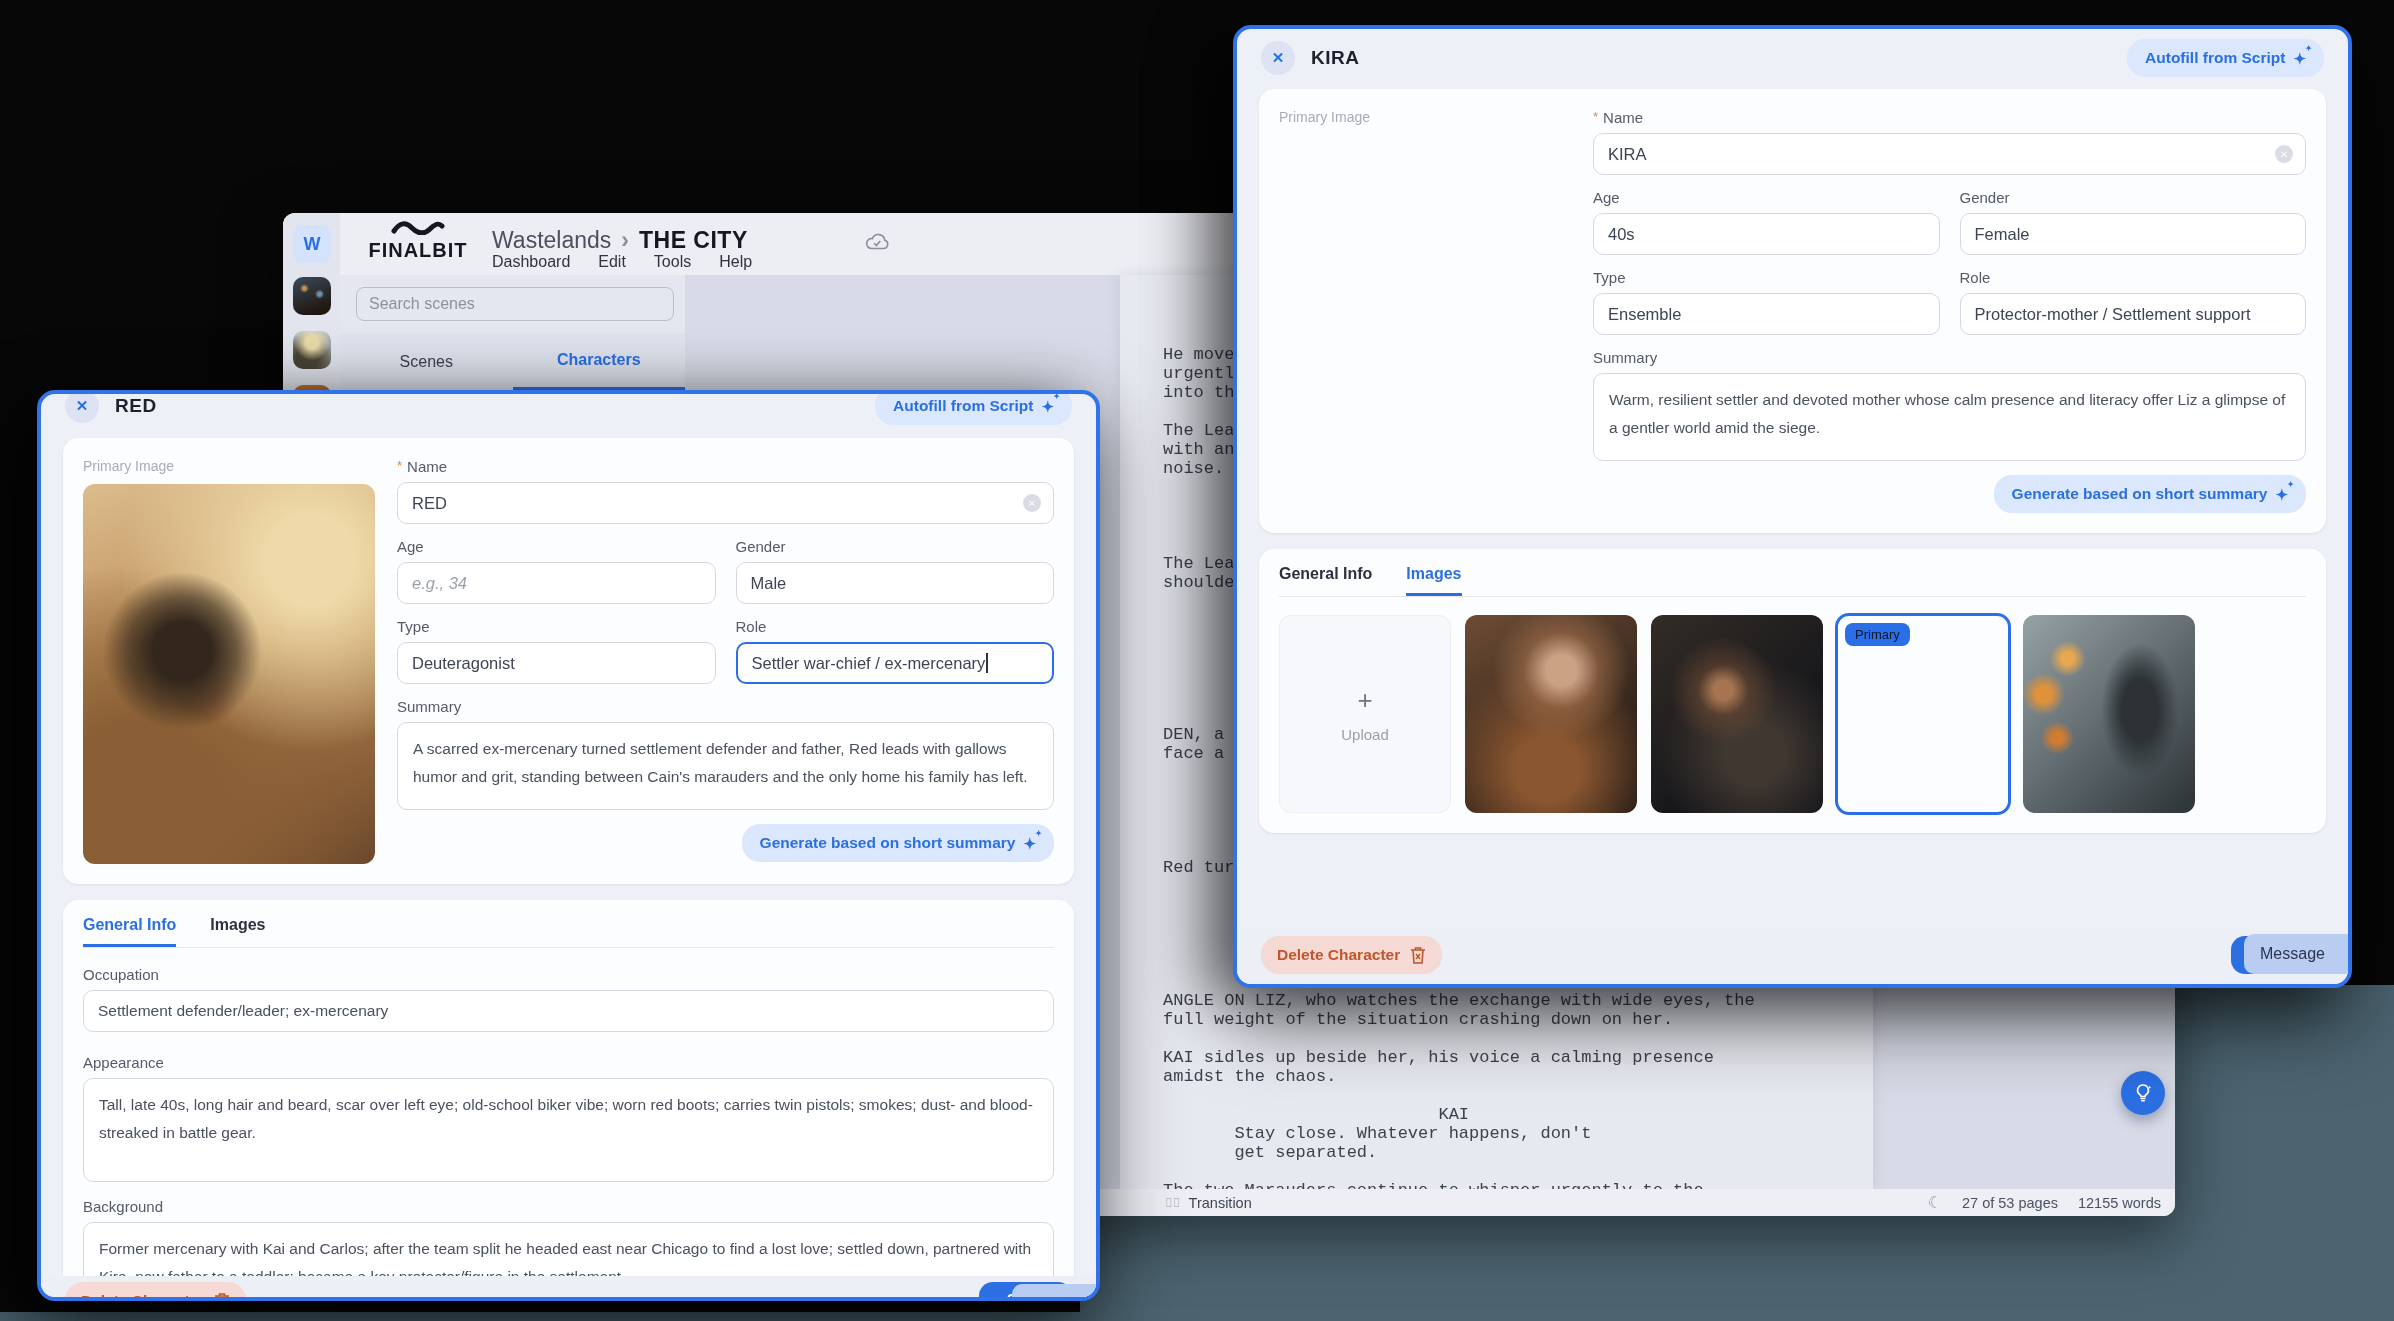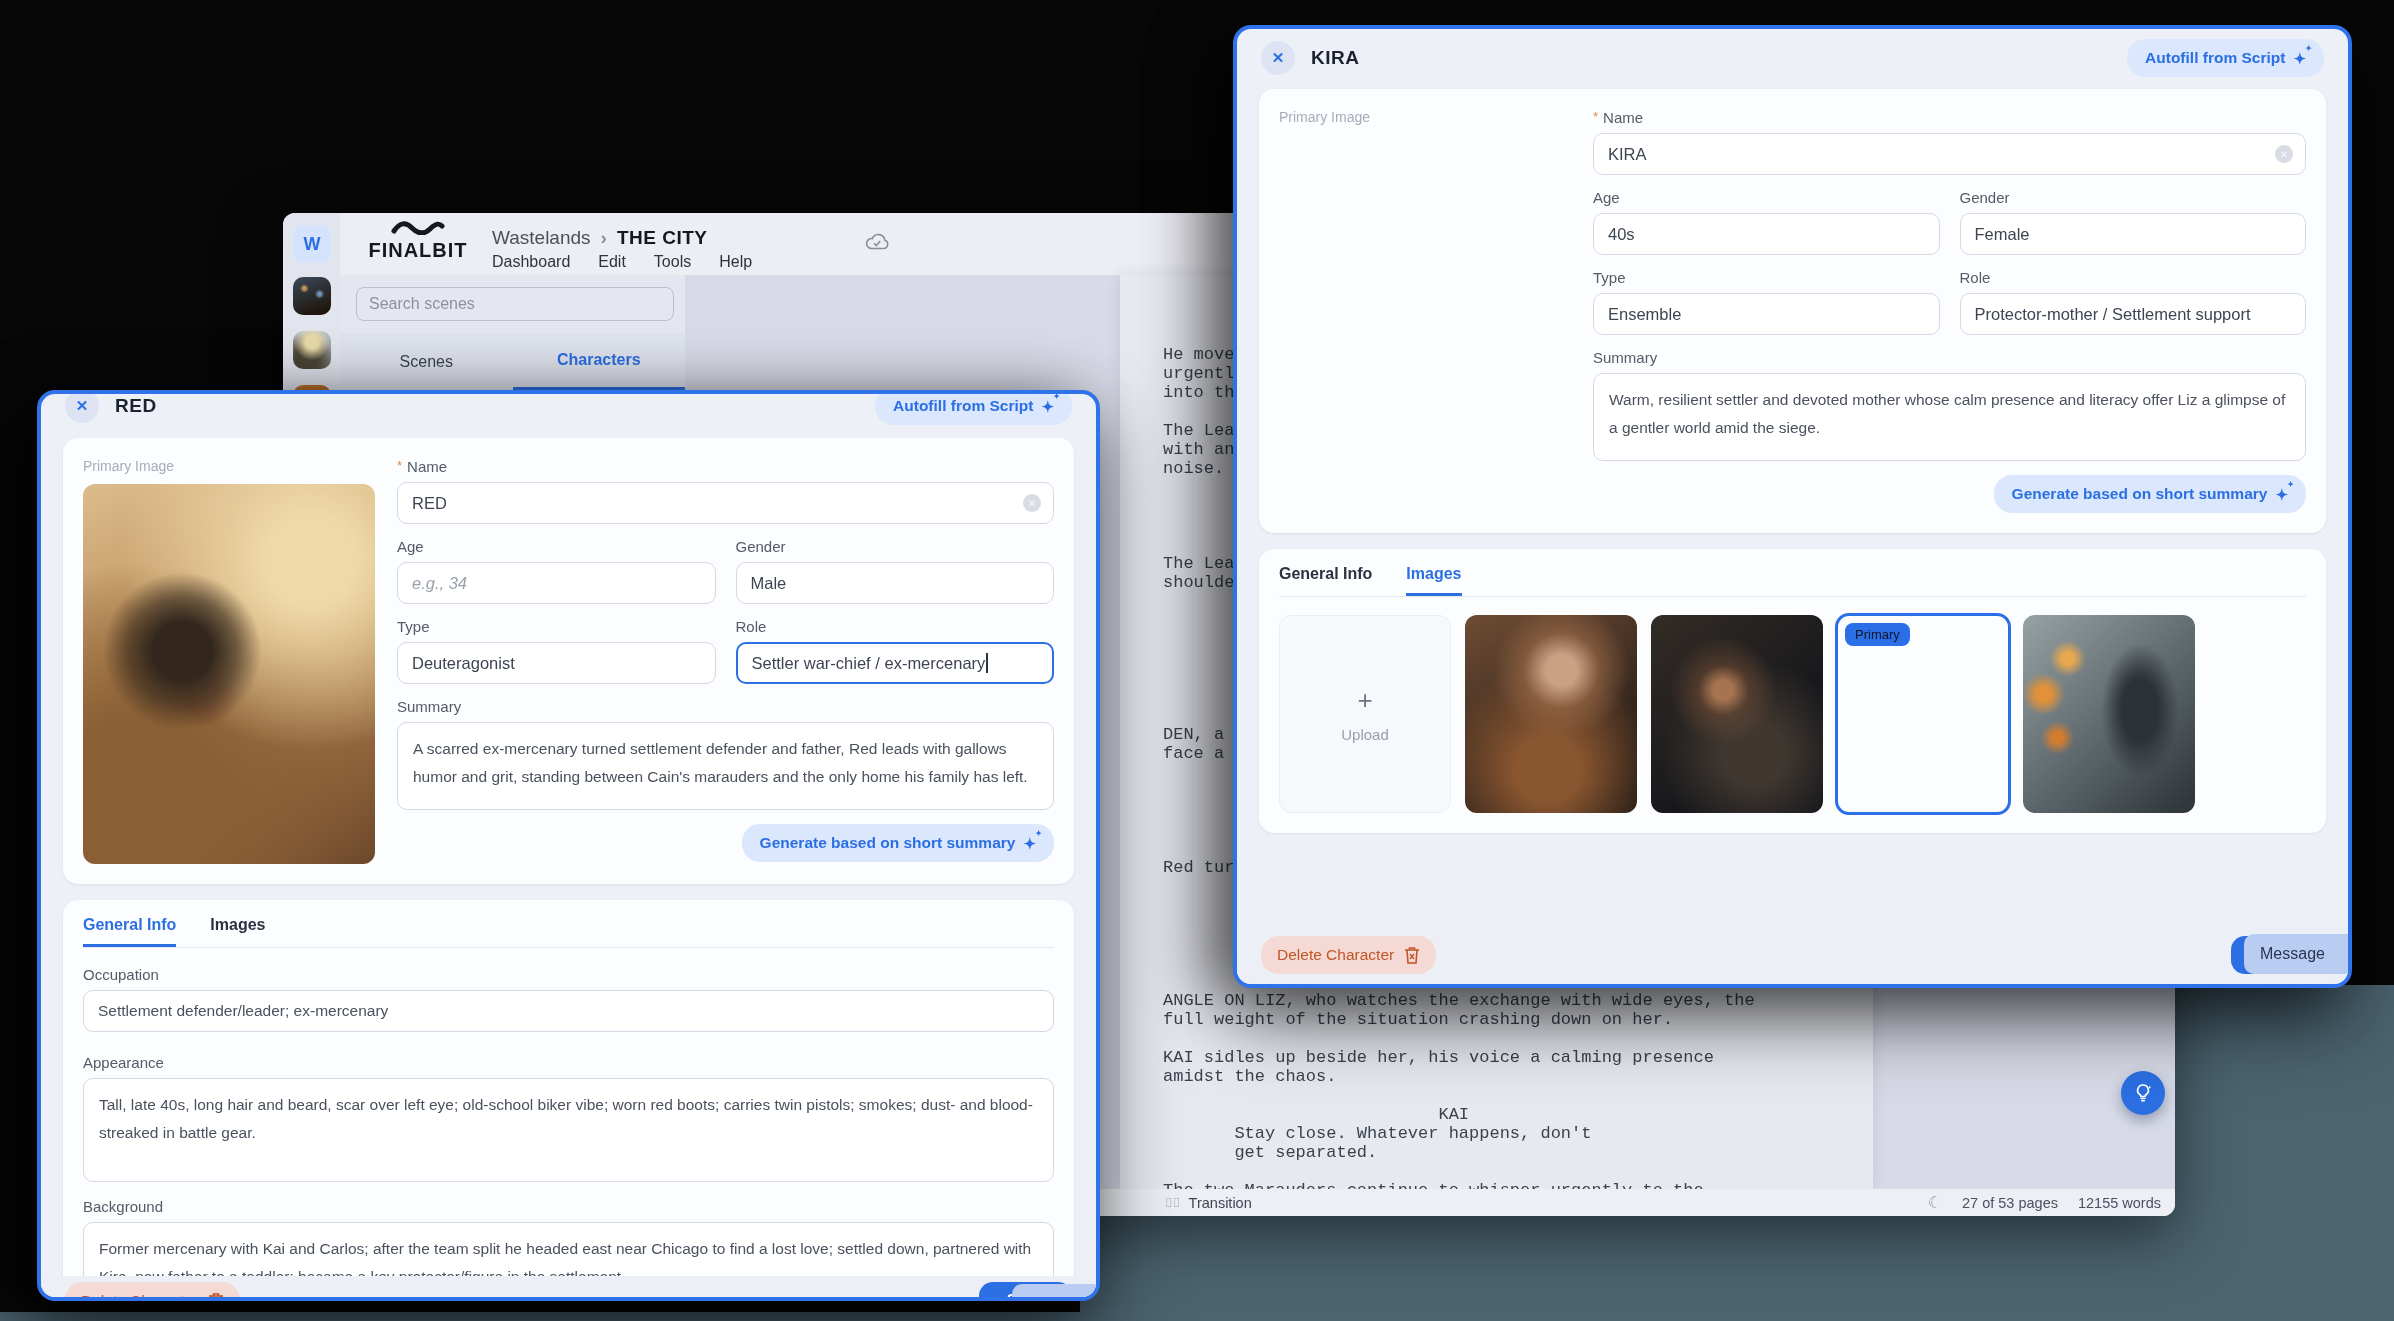--- a/index.html
+++ b/index.html
@@ -26,21 +26,21 @@
       linear-gradient(160deg,#3a4a5a,#20160f 85%); }
   .rt2 { top:118px; background:
       radial-gradient(circle at 50% 30%, #e8d9a8 20%, transparent 55%),
       radial-gradient(circle at 35% 75%, #4a4436 30%, transparent 70%),
       linear-gradient(180deg,#b9c4cf,#6e6a5c); }
   .rt3 { top:172px; background:linear-gradient(170deg,#c3742f,#6e3c12); }
 
   .topbar { position:absolute; left:57px; top:0; right:0; height:62px; background:#edeef4; }
   .logo { position:absolute; left:28px; top:8px; width:100px; text-align:center; }
   .logo-text { font-size:20px; font-weight:900; color:#15181e; letter-spacing:1px; }
-  .crumb { position:absolute; left:152px; top:14px; font-size:19px; color:#4a505c; display:flex; gap:10px; align-items:center; }
+  .crumb { position:absolute; left:152px; top:14px; font-size:23px; color:#4a505c; display:flex; gap:10px; align-items:center; }
   .crumb .cur { color:#14181f; font-weight:800; letter-spacing:.5px; }
   .crumb .sep { color:#8a8f9b; font-weight:700; }
   .menus { position:absolute; left:152px; top:40px; display:flex; gap:28px; font-size:16px; color:#2e333d; }
   .menus span { cursor:default; }
   .cloud-ic { position:absolute; left:524px; top:16px; }
 
   .sidebar { position:absolute; left:57px; top:62px; width:345px; height:320px; background:#e4e7f0; }
   .search-box { position:absolute; left:16px; top:12px; width:318px; height:34px; border:1.5px solid #b9bfcb;
     border-radius:8px; display:flex; align-items:center; padding:0 12px; font-size:16px; color:#8b919d; }
   .side-tabs { position:absolute; left:0; top:58px; width:100%; height:57px; display:flex; background:#dfe3ed; }
@@ -151,21 +151,21 @@
   .upload-plus { font-size:26px; color:#6e7480; font-weight:400; }
   .upload-lbl { font-size:15px; }
   .tile.selected { outline:3px solid #2b6fe8; outline-offset:-1px; }
   .primary-badge { position:absolute; left:8px; top:8px; background:#2b6fe8; color:#0f172a; font-size:13px;
     border-radius:8px; padding:4px 10px; }
 
   .dlg-footer { position:absolute; left:0; right:0; height:200px; background:#edeff6; padding:9px 24px 0;
     display:flex; align-items:flex-start; }
   .dlg-kira .dlg-footer { top:898px; }
   .dlg-red  .dlg-footer { top:882px; padding-top:6px; }
-  .delete-btn { background:#f4d9d4; color:#c0562a; font-weight:400; font-size:15.5px; border-radius:18px;
+  .delete-btn { background:#f4d9d4; color:#c0562a; font-weight:700; font-size:15.5px; border-radius:18px;
     padding:10px 16px; display:flex; align-items:center; gap:10px; }
   .save-btn { margin-left:auto; background:#2b6fe3; color:#fff; font-weight:700; font-size:16px;
     border-radius:14px; padding:10px 28px; position:relative; }
   .msg-bubble { position:absolute; top:7px; width:138px; height:40px; background:#b9cdf3; border-radius:10px;
     color:#2a3550; font-size:16px; display:flex; align-items:center; padding-left:16px; }
   .dlg-kira .msg-bubble { right:-34px;margin-left:36px; }
   .msg-bubble:after { content:""; position:absolute; left:42px; bottom:-8px; border:9px solid transparent;
     border-top-color:#b9cdf3; }
   .dlg-red .msg-stub { position:absolute; right:-26px; top:8px; width:110px; height:40px;
     background:#b9cdf3; border-radius:10px; }

